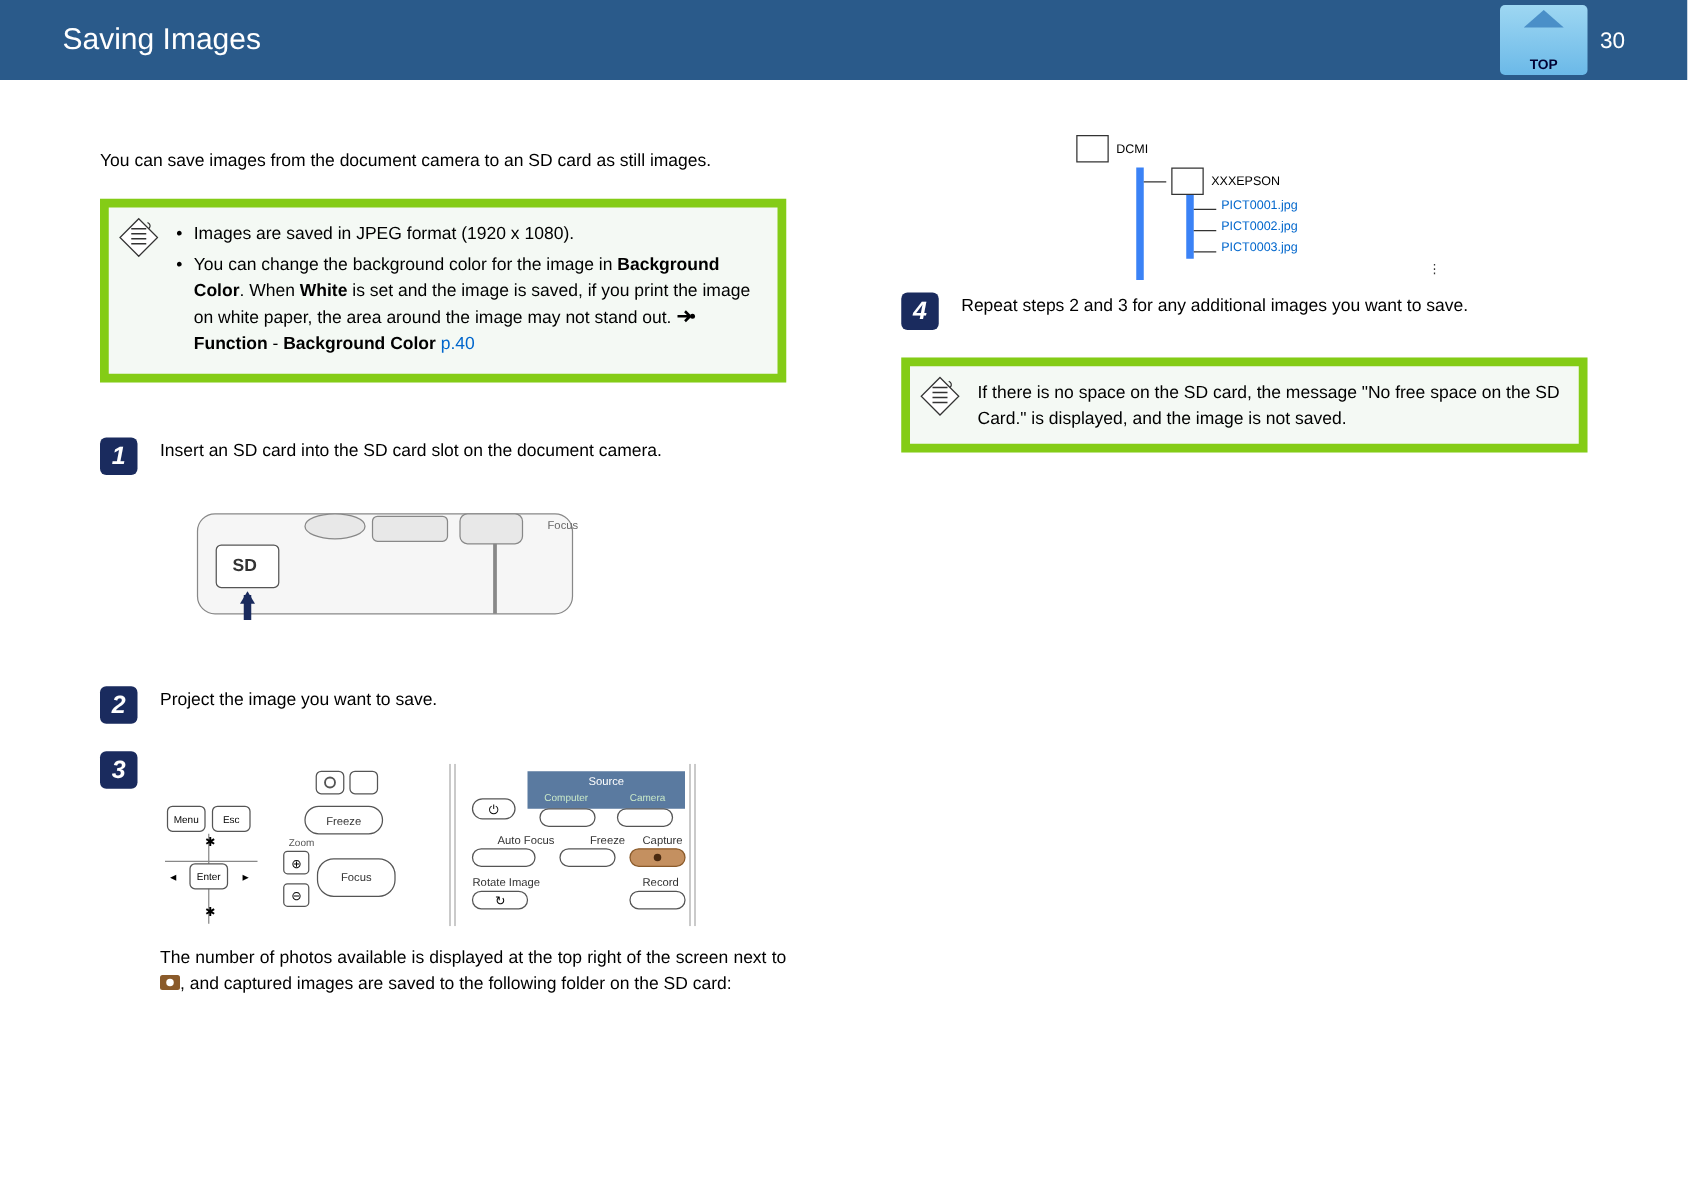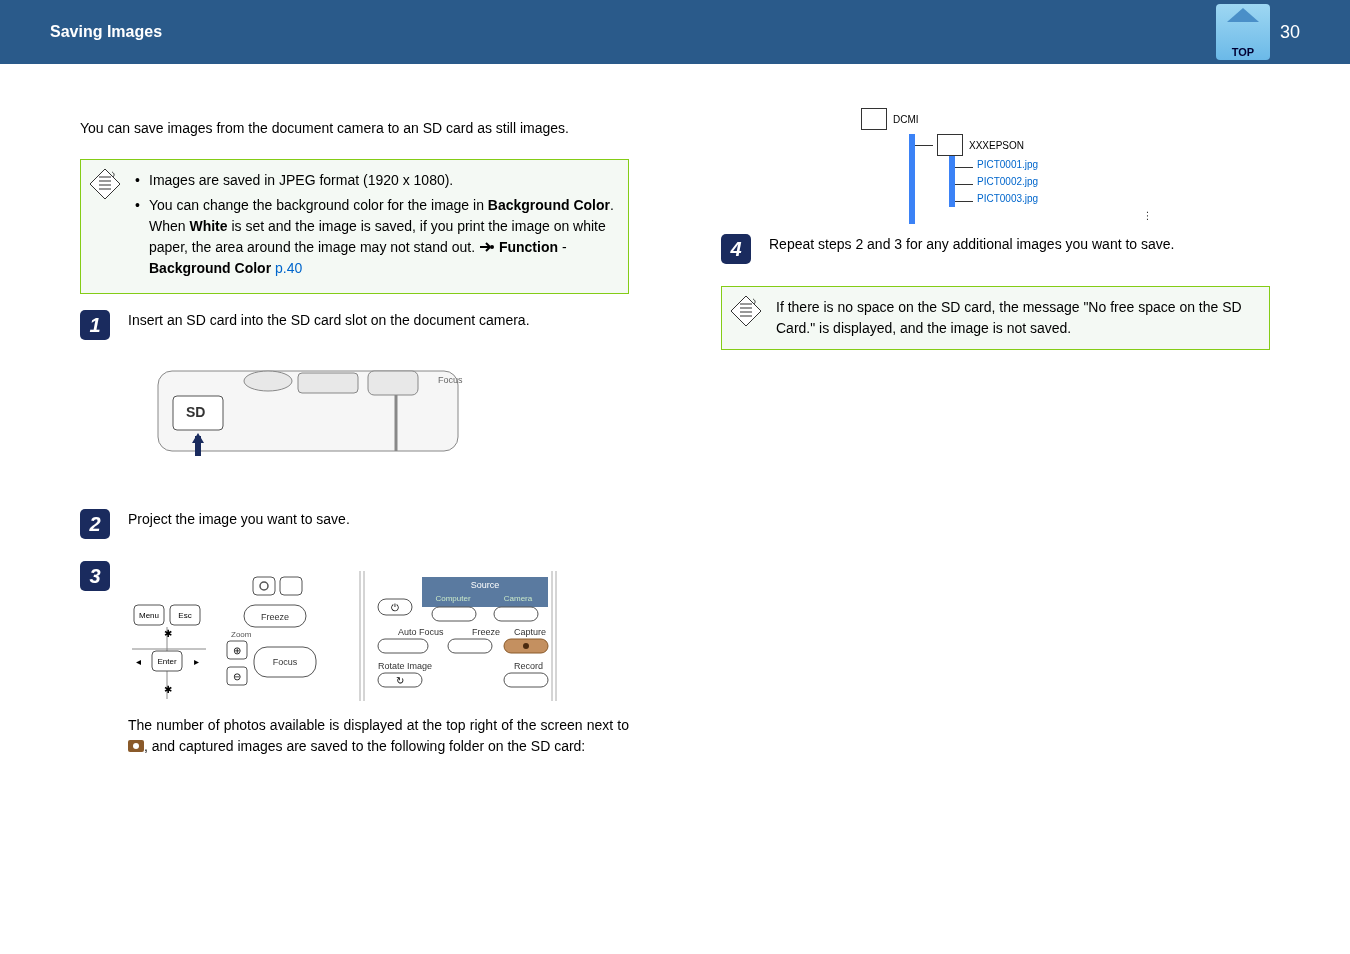--- a/index.html
+++ b/index.html
@@ -14,30 +14,30 @@
     background: #2a5a8a;
     color: #fff;
     display: flex;
     justify-content: space-between;
     align-items: center;
     padding: 0 50px 0 50px;
     height: 64px;
     position: relative;
   }
   .header-title {
-    font-size: 16px;
-    font-weight: bold;
+    font-size: 24px;
+    font-weight: normal;
   }
   .header-right {
     display: flex;
     align-items: center;
     gap: 10px;
   }
   .top-icon {
-    width: 54px;
+    width: 70px;
     height: 54px;
     background: linear-gradient(#9ed7f2, #6bb9e8);
     border-radius: 4px;
     position: relative;
     text-align: center;
     font-size: 11px;
     font-weight: bold;
     color: #003;
     display: flex;
     flex-direction: column;
@@ -67,25 +67,25 @@
   .col {
     flex: 1;
     max-width: 560px;
   }
   .intro {
     text-align: justify;
     line-height: 1.5;
     margin-bottom: 20px;
   }
   .note-box {
-    border: 1px solid #84cc16;
+    border: 7px solid #84cc16;
     background: #f4f9f4;
     padding: 10px 14px 10px 54px;
     position: relative;
-    margin-bottom: 16px;
+    margin-bottom: 44px;
     line-height: 1.5;
   }
   .note-icon {
     position: absolute;
     left: 8px;
     top: 8px;
     width: 32px;
     height: 32px;
   }
   .note-icon svg { width: 100%; height: 100%; }

